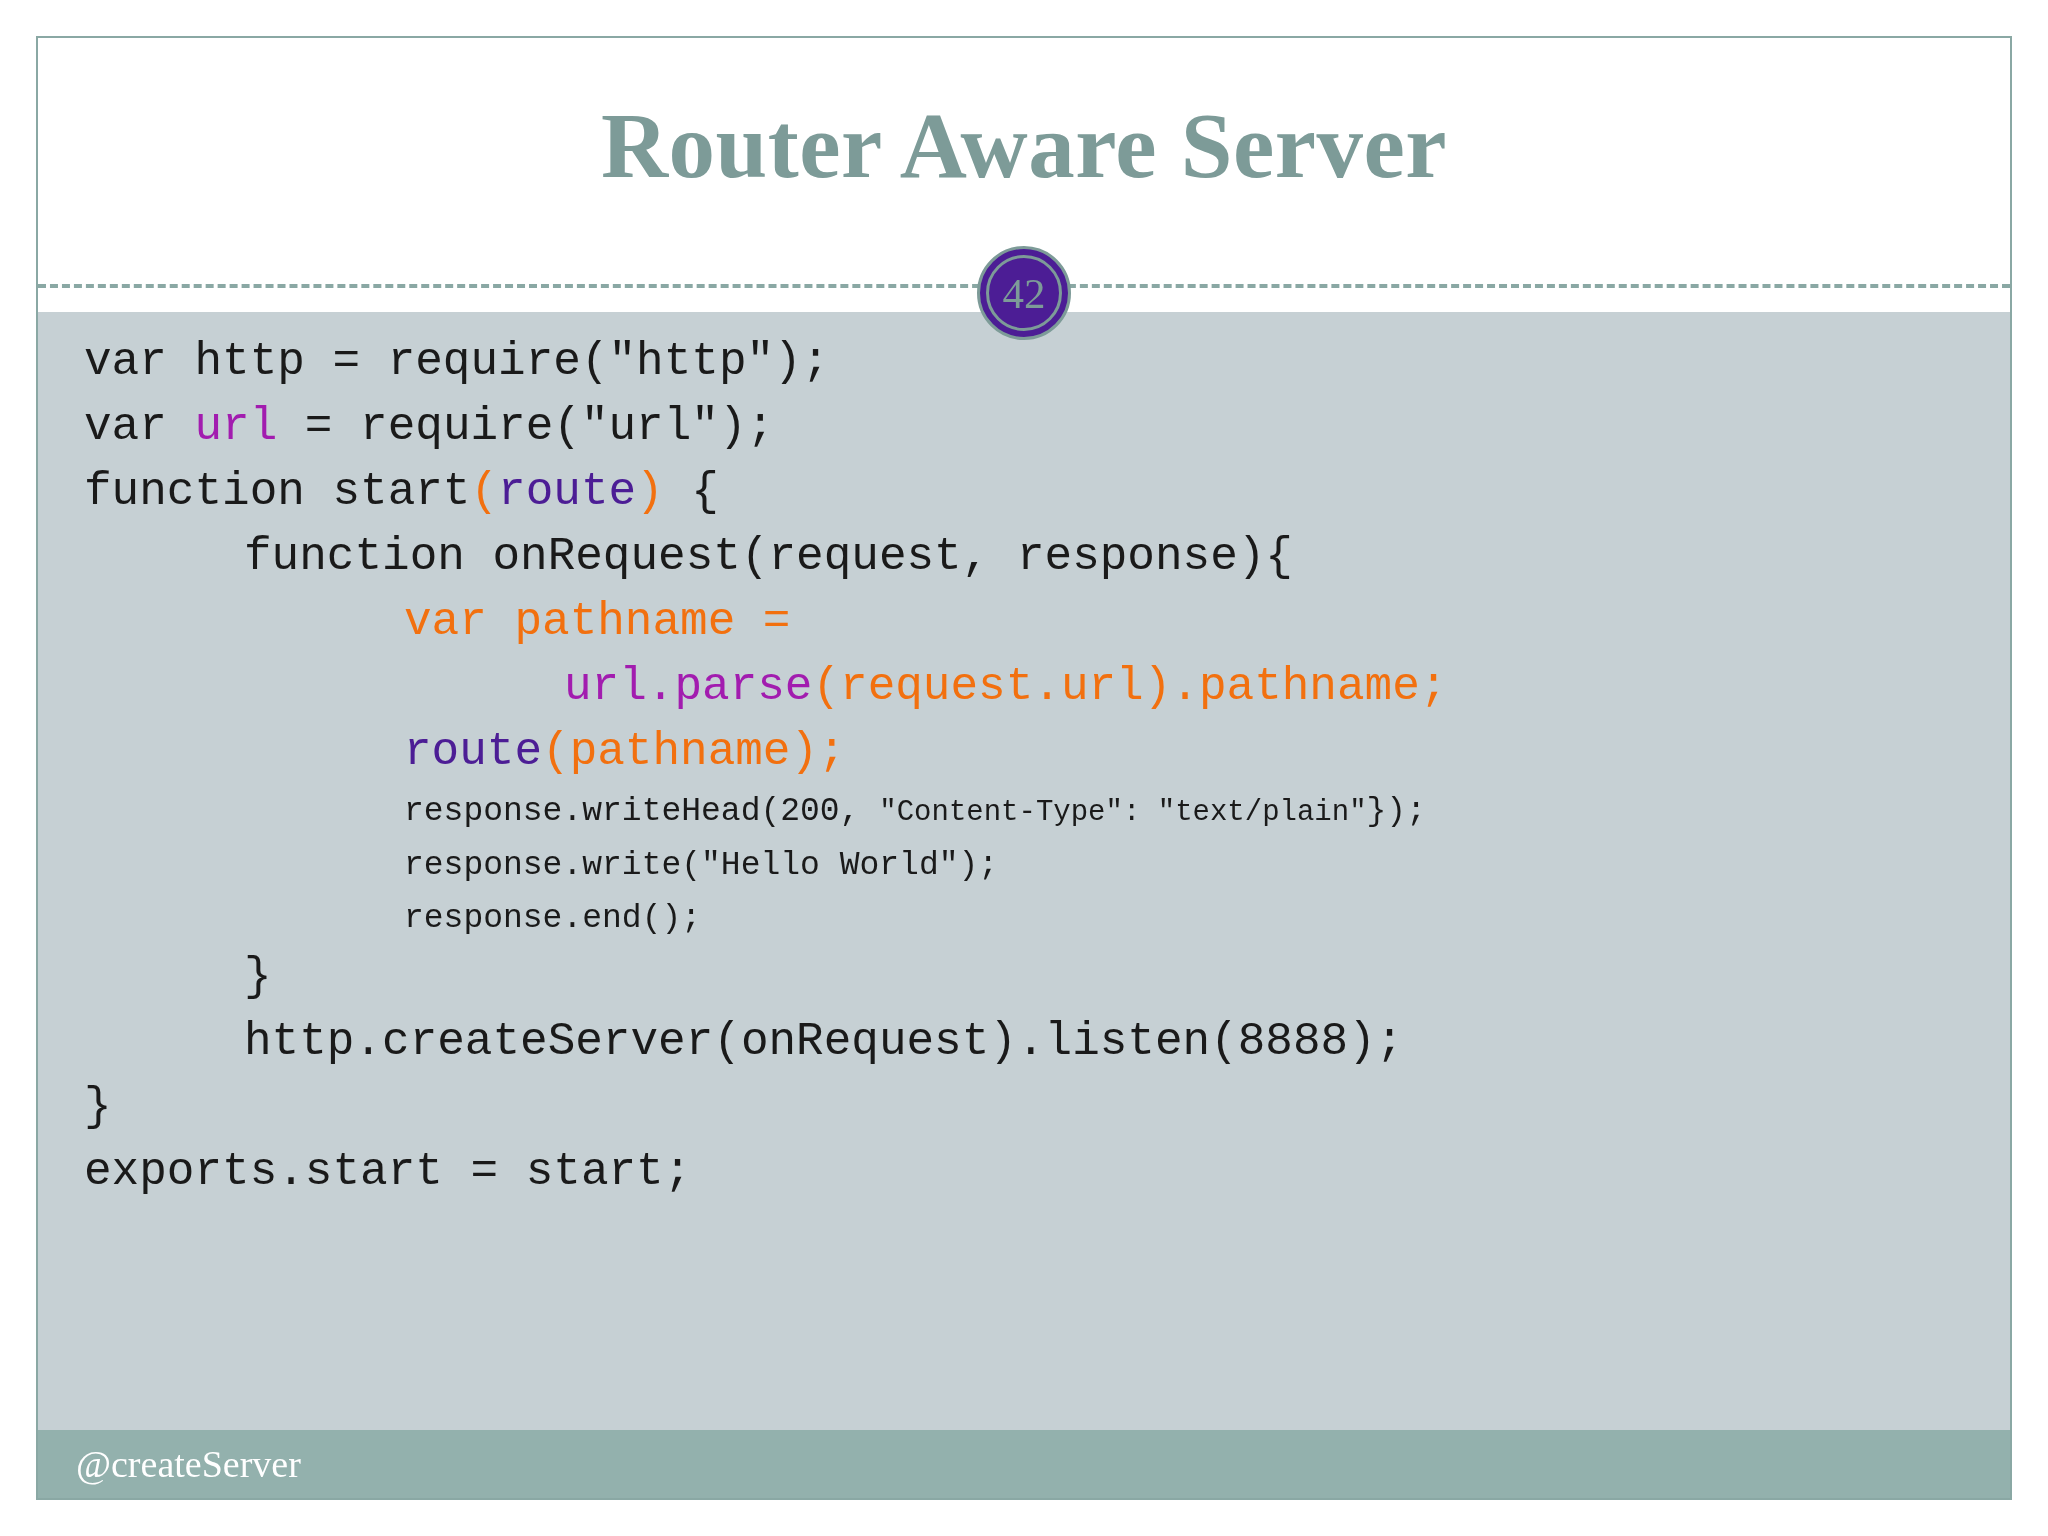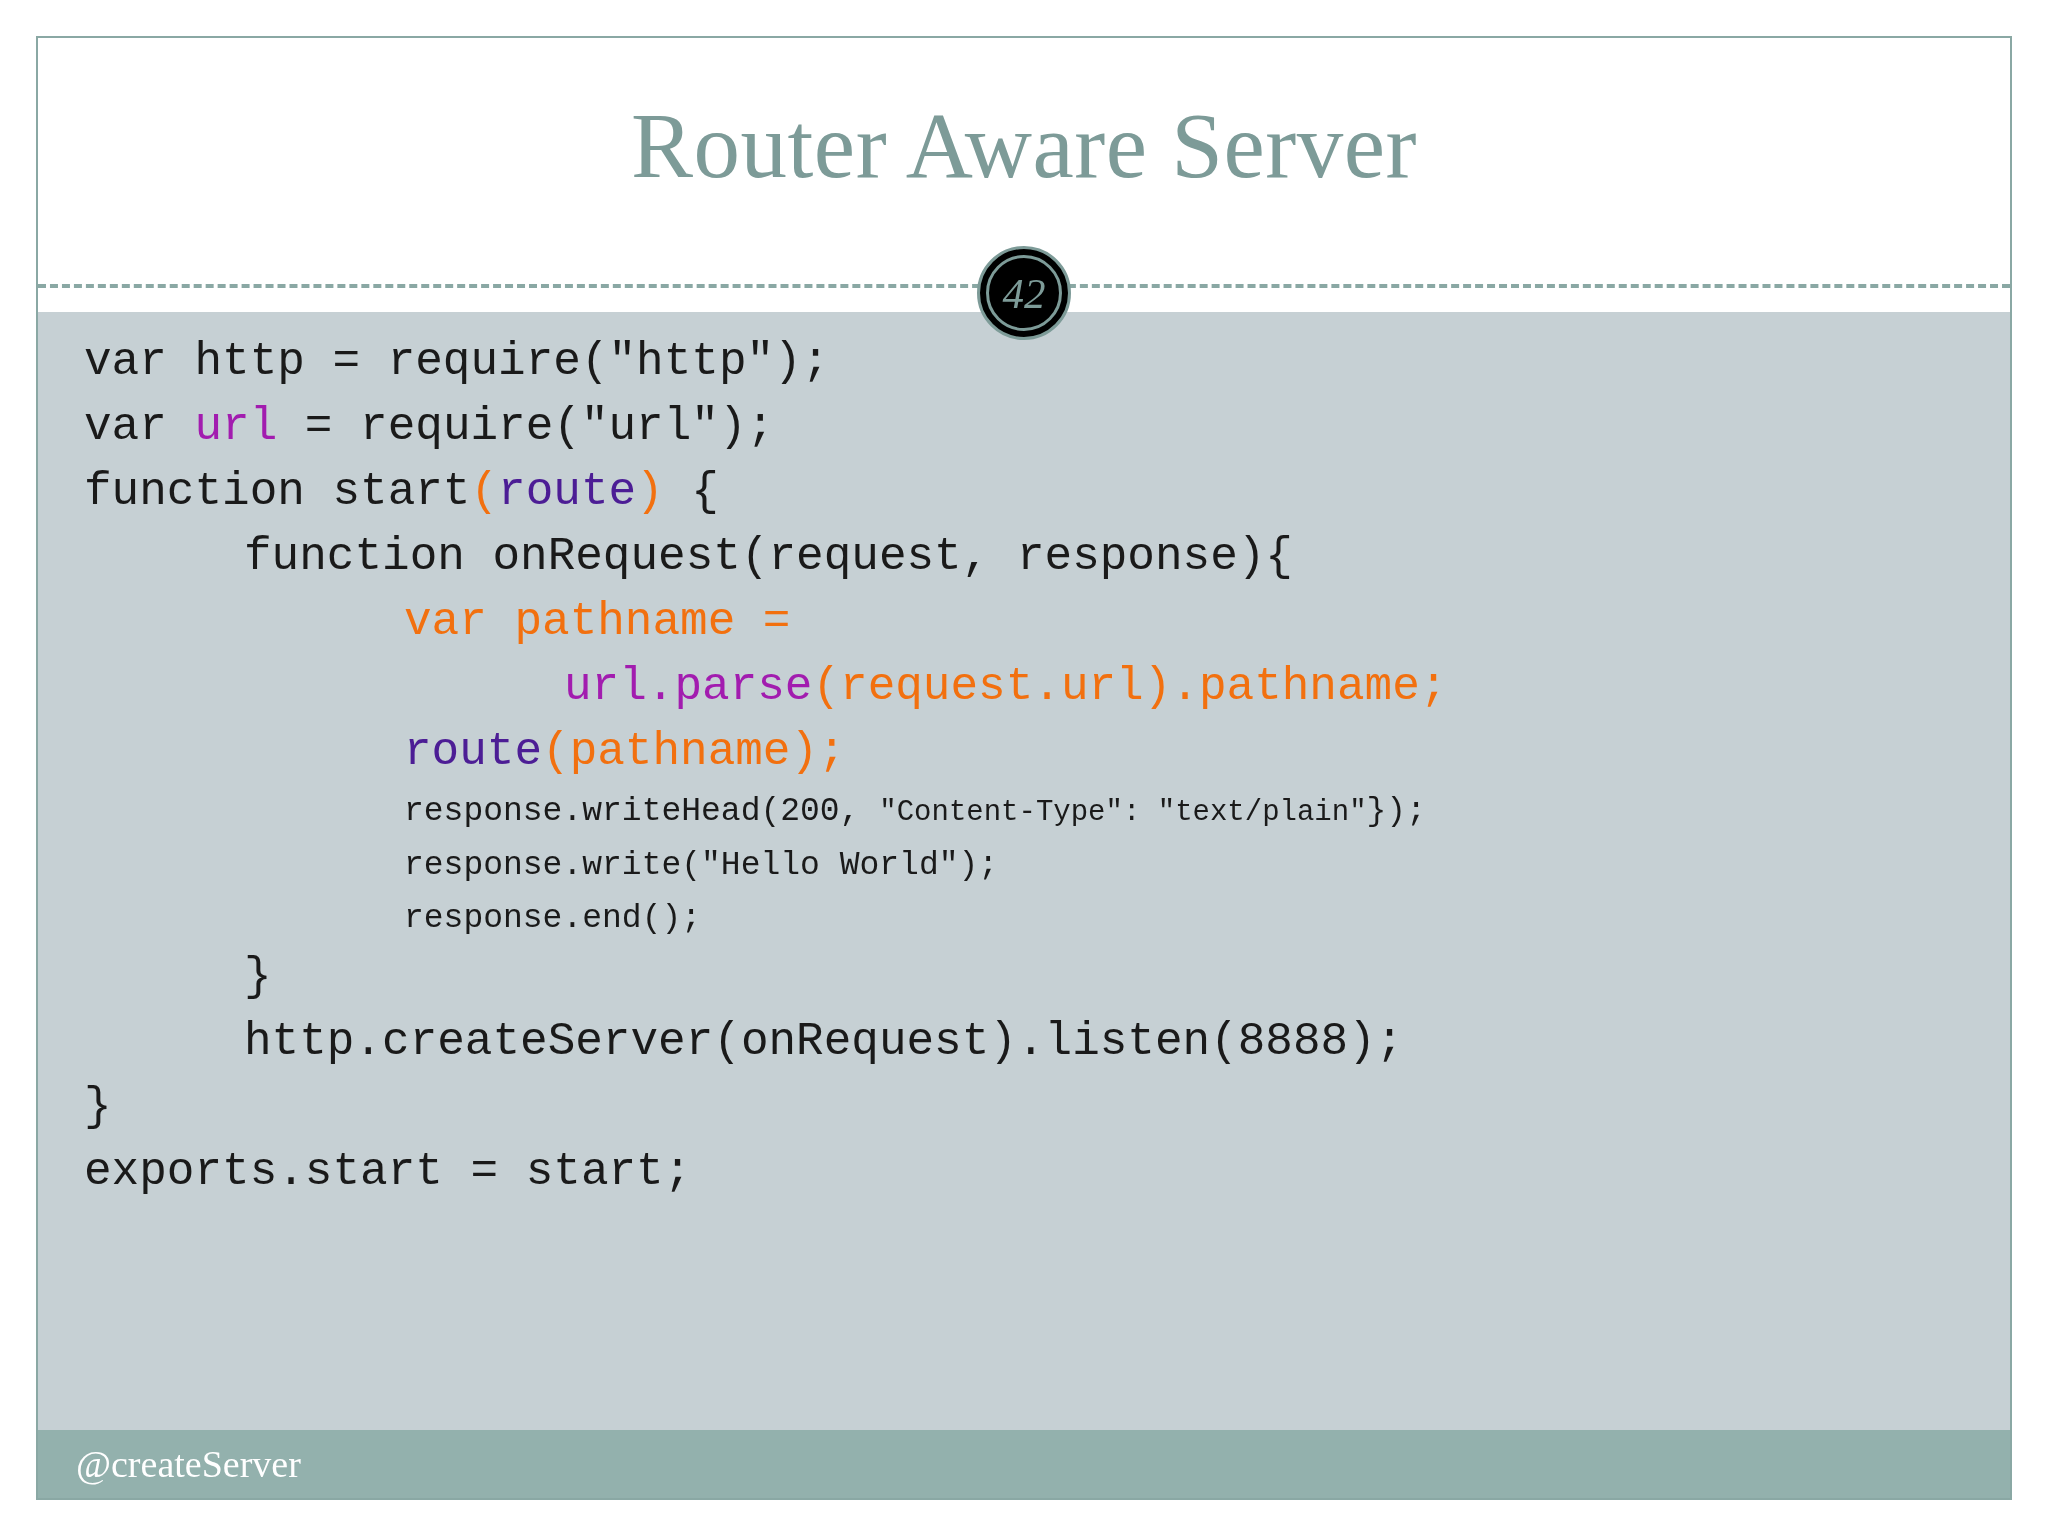--- a/index.html
+++ b/index.html
@@ -47,47 +47,47 @@
     background: #ffffff;
   }
   .slide-title {
     font-family: "Liberation Serif", serif;
     font-size: 93px;
     line-height: 1.05;
     color: #7d9b98;
     letter-spacing: 0.5px;
     white-space: nowrap;
     text-align: center;
+    font-weight: bold;
   }
 
   
   .divider {
     position: absolute;
     left: 38px;
     right: 38px;
     top: 284px;
     height: 0;
     border-top: 4px dashed #8aa8a4;
   }
   .page-badge {
     position: absolute;
     left: 50%;
     top: 246px;
     transform: translateX(-50%);
     width: 94px;
     height: 94px;
     border-radius: 50%;
-    background: #000000;
+    background: #4c1d95;
     border: 3px solid #7d9b98;
     box-sizing: border-box;
     display: flex;
     align-items: center;
     justify-content: center;
     z-index: 5;
-    font-style: italic;
   }
   .page-badge-inner {
     width: 76px;
     height: 76px;
     border-radius: 50%;
     border: 3px solid #7d9b98;
     box-sizing: border-box;
     display: flex;
     align-items: center;
     justify-content: center;

